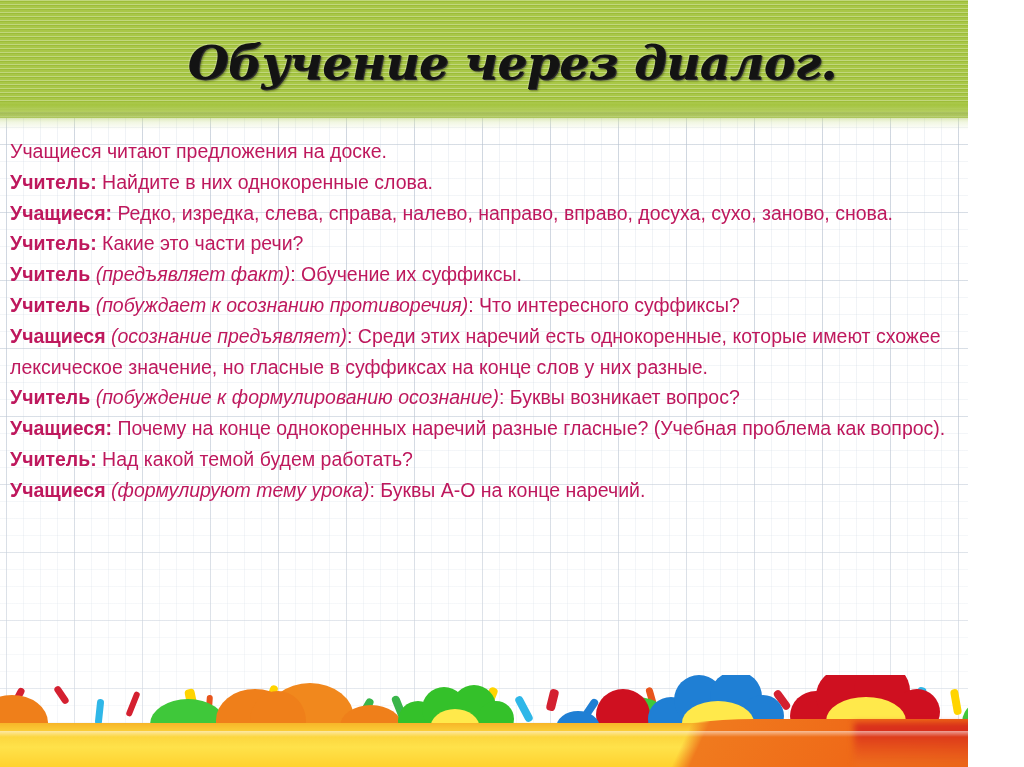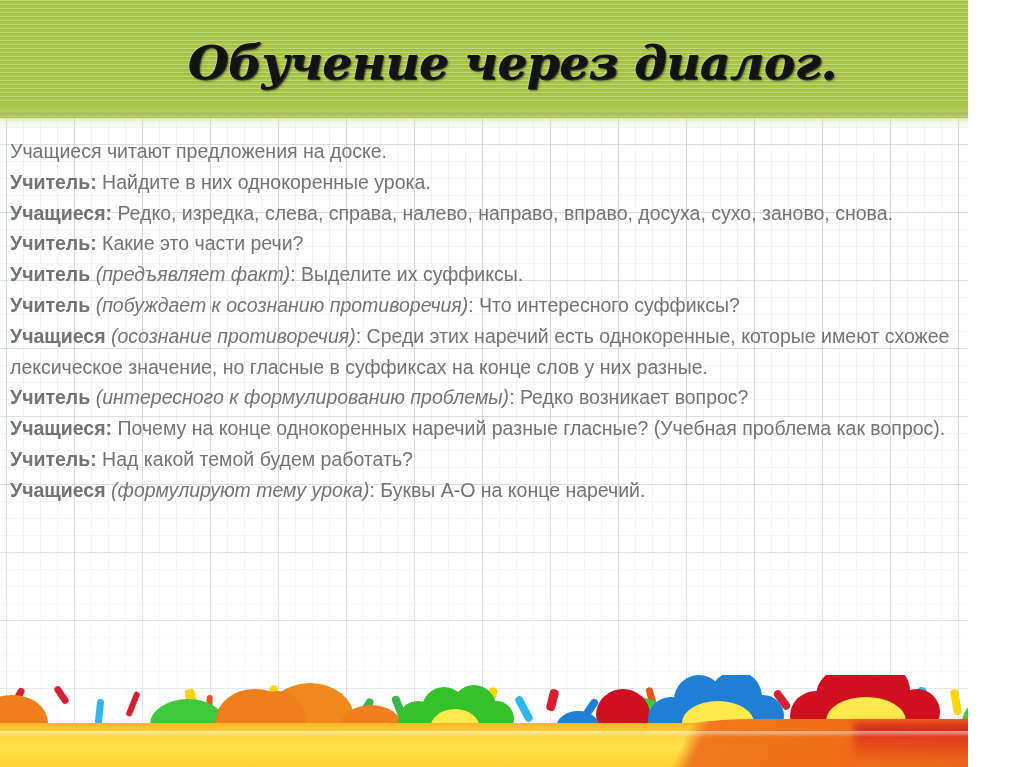--- a/index.html
+++ b/index.html
@@ -103,21 +103,21 @@
   }
 
   
   .body-text {
     position: absolute;
     left: 10px;
     top: 136px;
     width: 940px;
     font-size: 19.5px;
     line-height: 30.8px;
-    color: #737373;
+    color: #be185d;
   }
   .line {
     white-space: nowrap;
     margin: 0;
   }
   .line.wrap { white-space: normal; }
   .spk { font-weight: 700; }
   .stage { font-style: italic; }
   .whole-italic { font-style: italic; }
 
@@ -207,47 +207,47 @@
 
   <div class="slide-title">Обучение через диалог.</div>
 
   <div class="body-text">
 
     <p class="line">
       <span>Учащиеся читают предложения на доске.</span>
     </p>
 
     <p class="line">
-      <span class="spk">Учитель:</span><span> Найдите в них однокоренные урока.</span>
+      <span class="spk">Учитель:</span><span> Найдите в них однокоренные слова.</span>
     </p>
 
     <p class="line wrap">
       <span class="spk">Учащиеся:</span><span> Редко, изредка, слева, справа, налево, направо, вправо, досуха, сухо, заново, снова.</span>
     </p>
 
     <p class="line">
       <span class="spk">Учитель:</span><span> Какие это части речи?</span>
     </p>
 
 
     <p class="line">
-      <span class="spk">Учитель</span><span class="stage"> (предъявляет факт)</span><span>: Выделите их суффиксы.</span>
+      <span class="spk">Учитель</span><span class="stage"> (предъявляет факт)</span><span>: Обучение их суффиксы.</span>
     </p>
 
 
     <p class="line">
       <span class="spk">Учитель</span><span class="stage"> (побуждает к осознанию противоречия)</span><span>: Что интересного суффиксы?</span>
     </p>
 
     <p class="line wrap">
-      <span class="spk">Учащиеся</span><span class="stage"> (осознание противоречия)</span><span>: Среди этих наречий есть однокоренные, которые имеют схожее лексическое значение, но гласные в суффиксах на конце слов у них разные.</span>
-    </p>
-
-    <p class="line">
-      <span class="spk">Учитель</span><span class="stage"> (интересного к формулированию проблемы)</span><span>: Редко возникает вопрос?</span>
+      <span class="spk">Учащиеся</span><span class="stage"> (осознание предъявляет)</span><span>: Среди этих наречий есть однокоренные, которые имеют схожее лексическое значение, но гласные в суффиксах на конце слов у них разные.</span>
+    </p>
+
+    <p class="line">
+      <span class="spk">Учитель</span><span class="stage"> (побуждение к формулированию осознание)</span><span>: Буквы возникает вопрос?</span>
     </p>
 
     <p class="line wrap">
       <span class="spk">Учащиеся:</span><span> Почему на конце однокоренных наречий разные гласные? (Учебная проблема как вопрос).</span>
     </p>
 
     <p class="line">
       <span class="spk">Учитель:</span><span> Над какой темой будем работать?</span>
     </p>
 

